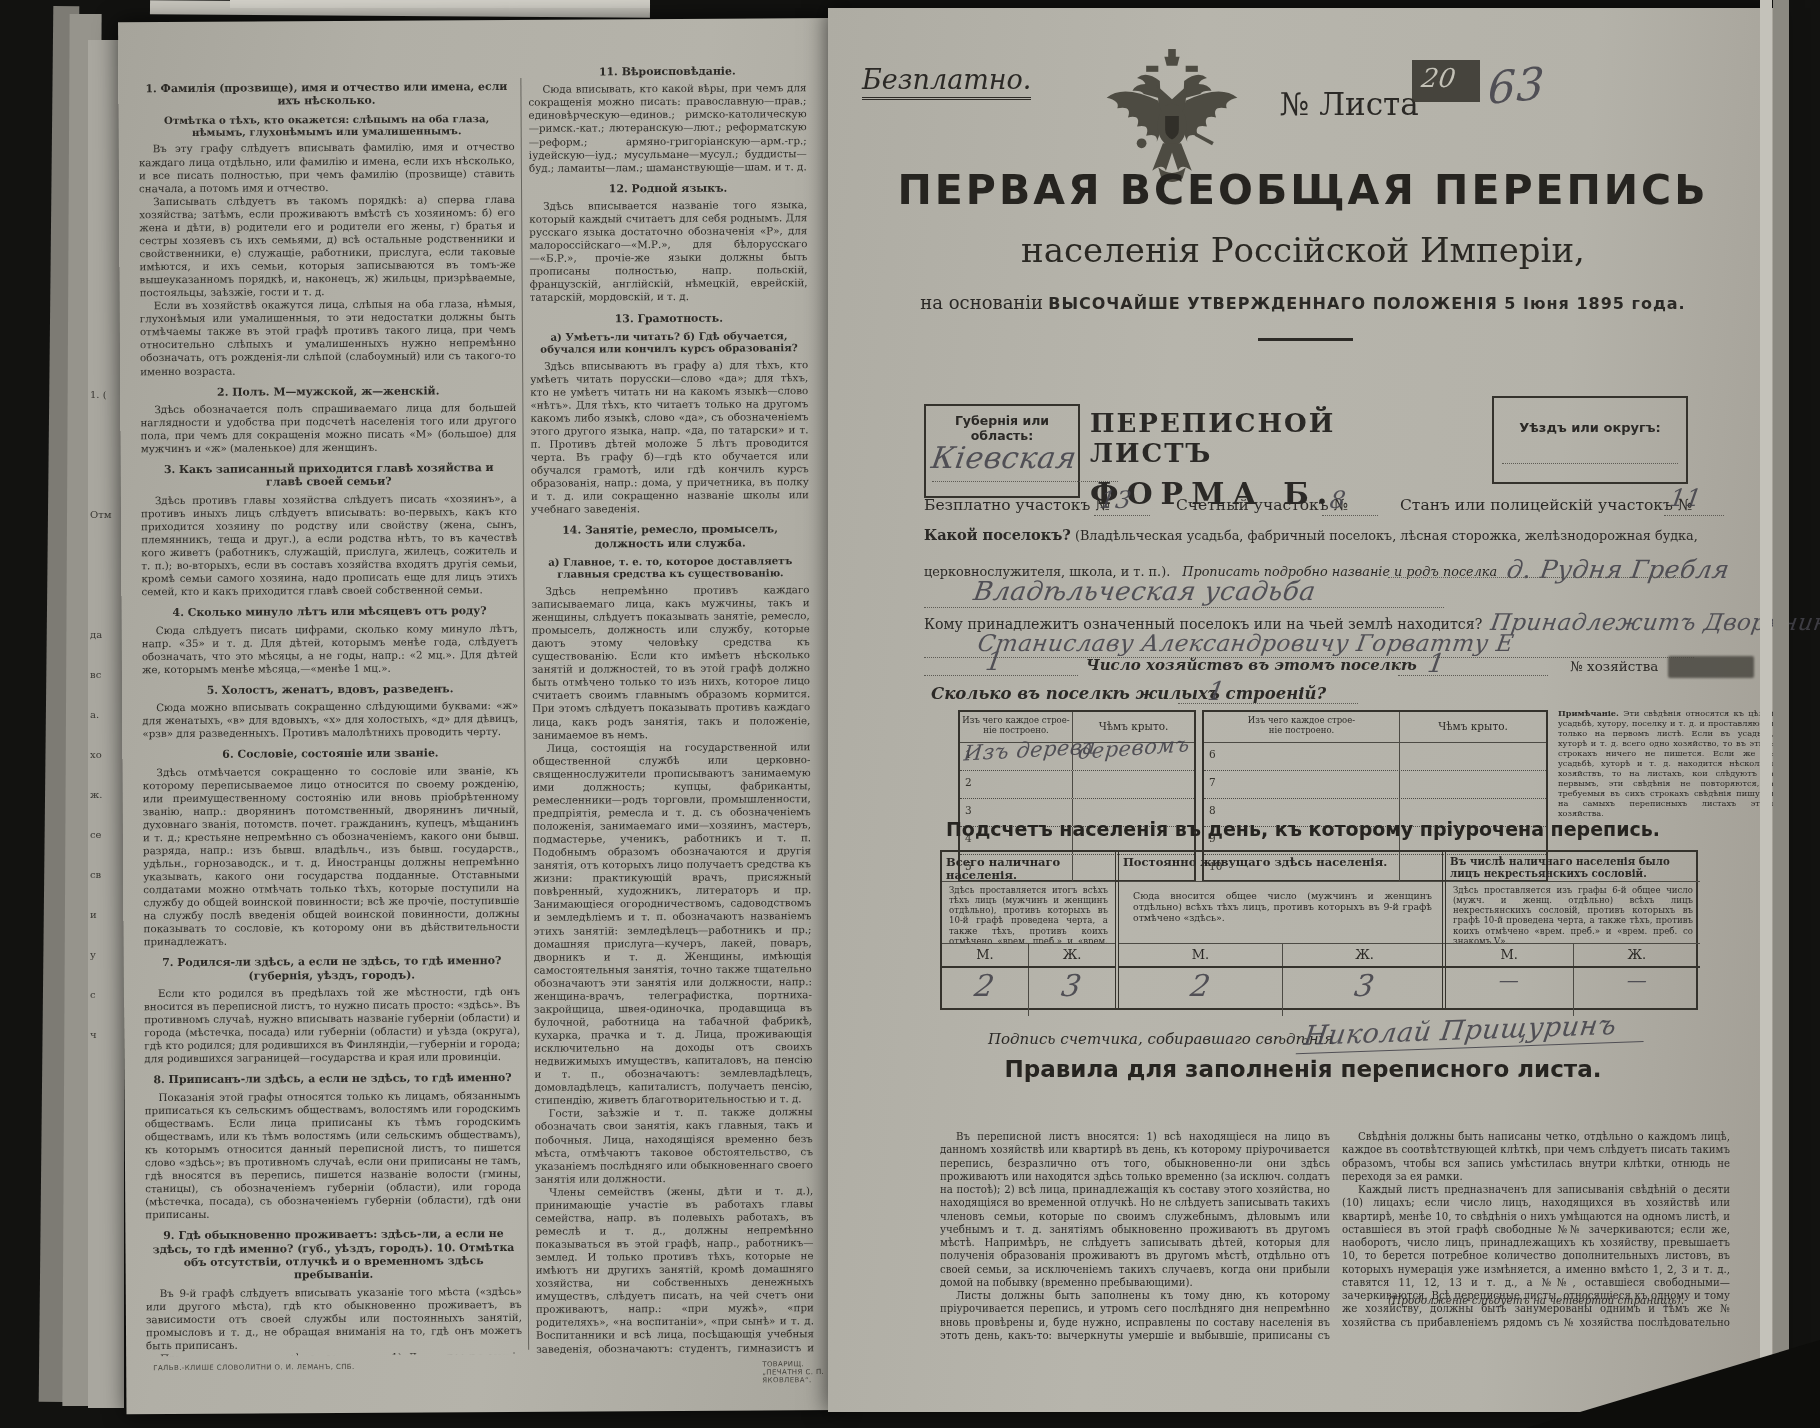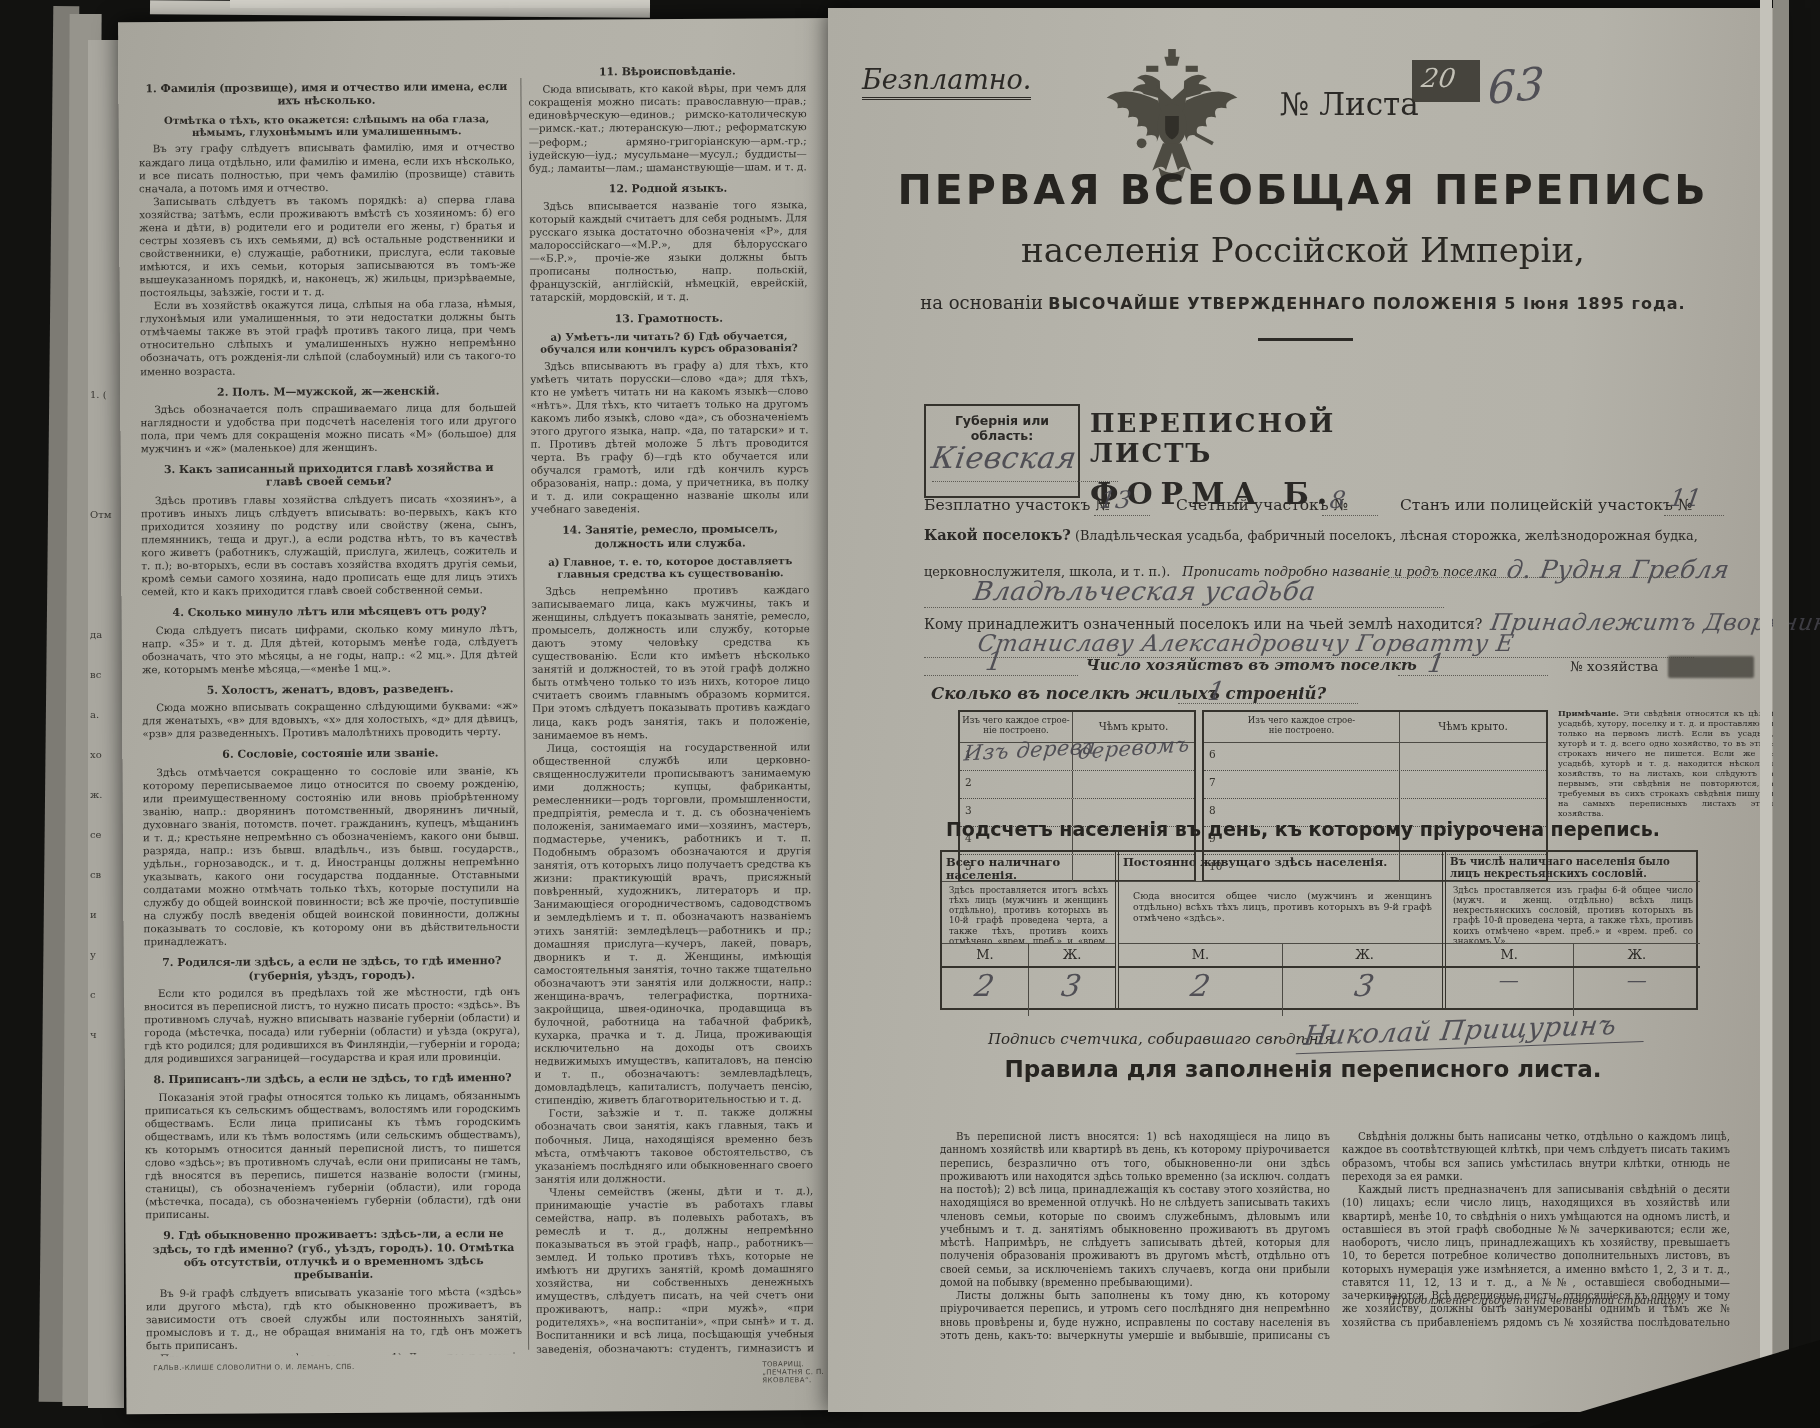--- a/index.html
+++ b/index.html
@@ -154,20 +154,24 @@
 
     <div class="box" style="left:96px;top:396px;width:152px;height:90px;">
       <div class="sans" style="font-size:12.5px;font-weight:bold;text-align:center;padding-top:7px;">Губернія или область:</div>
       <span class="hw" style="position:absolute;left:6px;top:34px;font-size:30px;white-space:nowrap;">Кіевская</span>
       <div class="dseg" style="left:6px;right:-40px;top:74px;"></div>
     </div>
     <div class="abs" style="left:262px;top:400px;width:330px;text-align:left;">
       <div style="font-size:26px;font-weight:bold;letter-spacing:2px;">ПЕРЕПИСНОЙ ЛИСТЪ</div>
       <div style="font-size:30px;font-weight:bold;let;letter-spacing:8px;margin-top:8px;">ФОРМА Б.</div>
     </div>
+    <div class="box" style="left:664px;top:388px;width:192px;height:84px;">
+      <div class="sans" style="font-size:13px;font-weight:bold;text-align:center;padding-top:22px;">Уѣздъ или округъ:</div>
+      <div class="dseg" style="left:8px;right:8px;top:64px;"></div>
+    </div>
 
     <div class="abs" style="left:0;top:480px;width:950px;height:34px;font-size:15.5px;">
       <span class="abs" style="left:96px;top:8px;">Безплатно участокъ №</span>
       <span class="abs hw" style="left:272px;top:-2px;font-size:24px;">13</span>
       <span class="dseg" style="left:266px;width:56px;top:26px;"></span>
       <span class="abs" style="left:348px;top:8px;">Счетный участокъ №</span>
       <span class="abs hw" style="left:502px;top:-2px;font-size:24px;">8</span>
       <span class="dseg" style="left:494px;width:56px;top:26px;"></span>
       <span class="abs" style="left:572px;top:8px;">Станъ или полицейскій участокъ №</span>
       <span class="abs hw" style="left:842px;top:-4px;font-size:24px;">11</span>

